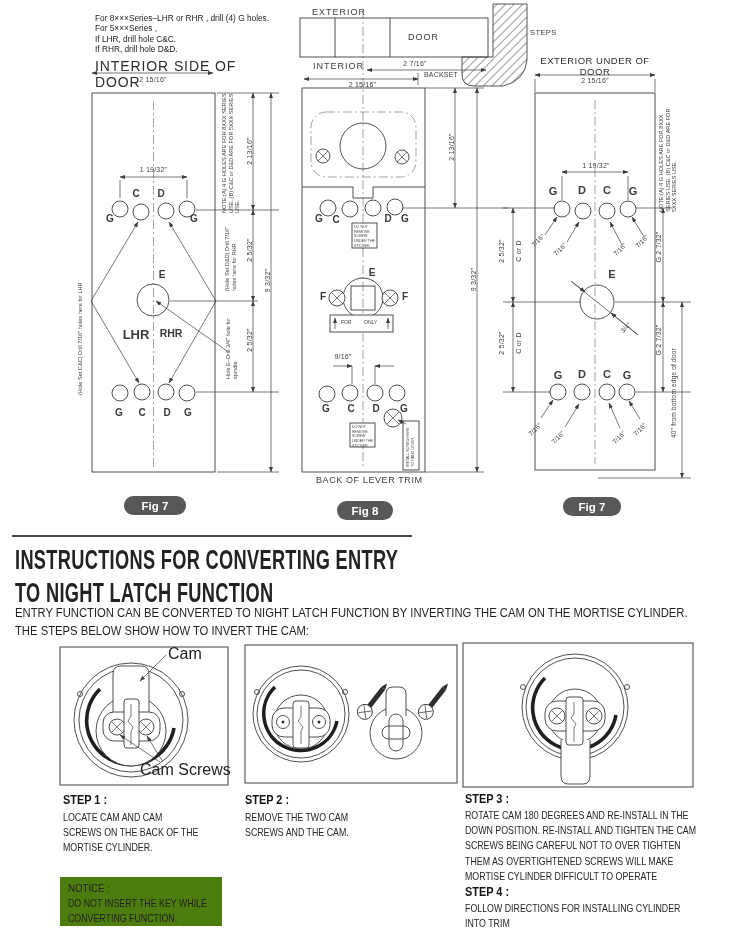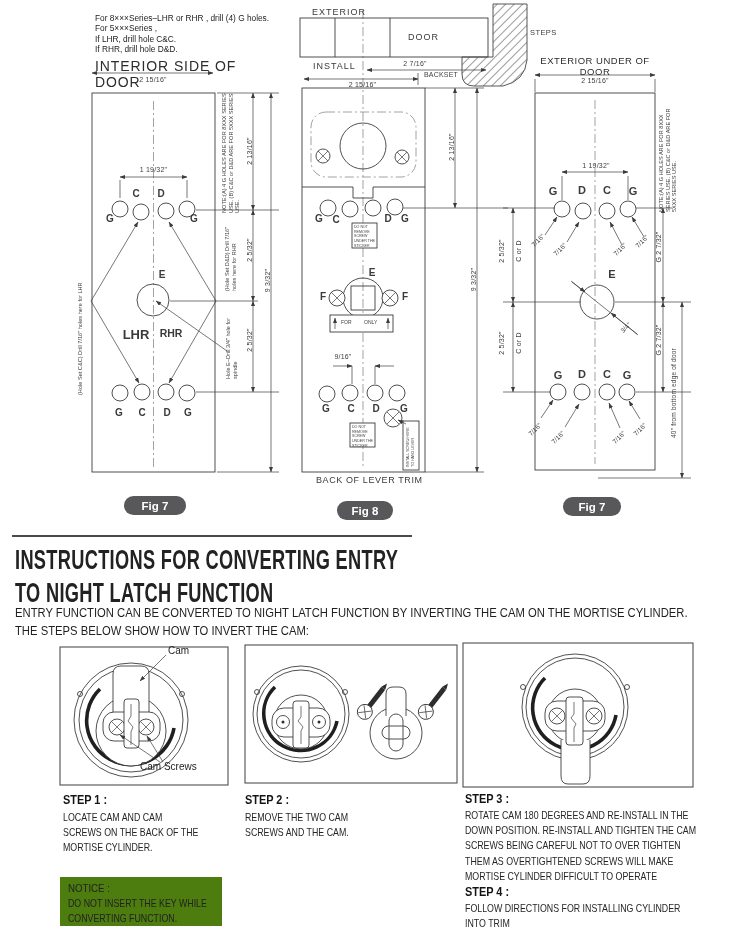--- a/index.html
+++ b/index.html
@@ -26,21 +26,21 @@
   .vt{transform:rotate(-90deg);transform-origin:0 0}
   .d45{transform:rotate(-45deg);transform-origin:0 0;font-size:6.5px;color:#3d3d3d}
   .notes{font-size:8.3px;line-height:10.4px;color:#222}
   .drawtitle{font-size:14px;letter-spacing:.9px;color:#2d2d2d}
   .pill{position:absolute;background:#58585a;color:#fff;font-size:11.5px;font-weight:700;border-radius:9.5px;display:flex;align-items:center;justify-content:center}
   .divider{position:absolute;background:#4a4a4a}
   .bigtitle{font-size:28px;line-height:33px;font-weight:700;color:#222;letter-spacing:.5px;transform:scaleX(.65);transform-origin:0 0;width:640px}
   .intro{font-size:12.5px;line-height:18px;color:#1f1f1f;transform:scaleX(.9);transform-origin:0 0;width:800px}
   .step-title{font-size:13px;font-weight:700;color:#141414;transform:scaleX(.84);transform-origin:0 0}
   .step-body{font-size:10.5px;line-height:15.2px;color:#262626;transform:scaleX(.84);transform-origin:0 0;width:300px}
-  .cam-lab{font-size:10px;color:#222}
+  .cam-lab{font-size:16px;color:#222}
   .notice{position:absolute;left:60px;top:877px;width:162px;height:49px;background:#4d7c0f}
   .notice-title{font-size:11px;color:#222;transform:scaleX(.88);transform-origin:0 0}
   .notice-body{font-size:10.5px;line-height:14.5px;color:#222;transform:scaleX(.84);transform-origin:0 0;width:190px}
 </style>
 </head>
 <body>
 
 <div class="sheet">
 
 <svg class="lines" viewBox="0 0 756 945">
@@ -287,21 +287,21 @@
 <div class="t dim c vt" style="left:264px;top:308px;width:55px">9 3/32"</div>
 <div class="t tiny vt" style="left:221px;top:213px;width:120px">NOTE:(A) 4 G HOLES ARE FOR 8XXX SERIES USE. (B) C&amp;C or D&amp;D ARE FOR 5XXX SERIES USE.</div>
 <div class="t tiny vt" style="left:224px;top:291px;width:74px">(Hole Set D&amp;D) Drill 7/16" holes here for RHR</div>
 <div class="t tiny vt" style="left:225px;top:379px;width:64px">Hole E–Drill 3/4" hole for spindle</div>
 <div class="t tiny vt" style="left:77px;top:395px;width:192px">(Hole Set C&amp;C) Drill 7/16" holes here for LHR</div>
 <div class="pill" style="left:124px;top:496px;width:62px;height:19px">Fig 7</div>
 
 <div class="t lab" style="left:312px;top:7px">EXTERIOR</div>
 <div class="t lab" style="left:408px;top:32px">DOOR</div>
 <div class="t small-lab" style="left:530px;top:28px">STEPS</div>
-<div class="t lab" style="left:313px;top:61px">INSTALL</div>
+<div class="t lab" style="left:313px;top:61px">INTERIOR</div>
 <div class="t dim c" style="left:385px;top:60px;width:60px">2 7/16"</div>
 <div class="t dim" style="left:424px;top:71px">BACKSET</div>
 <div class="t dim c" style="left:335px;top:81px;width:55px">2 15/16"</div>
 <div class="t hole c" style="left:313px;top:213px;width:12px">G</div>
 <div class="t hole c" style="left:330px;top:214px;width:12px">C</div>
 <div class="t hole c" style="left:382px;top:213px;width:12px">D</div>
 <div class="t hole c" style="left:399px;top:213px;width:12px">G</div>
 <div class="t micro" style="left:354px;top:225px;width:22px">DO NOT
 REMOVE SCREW
 UNDER THE

